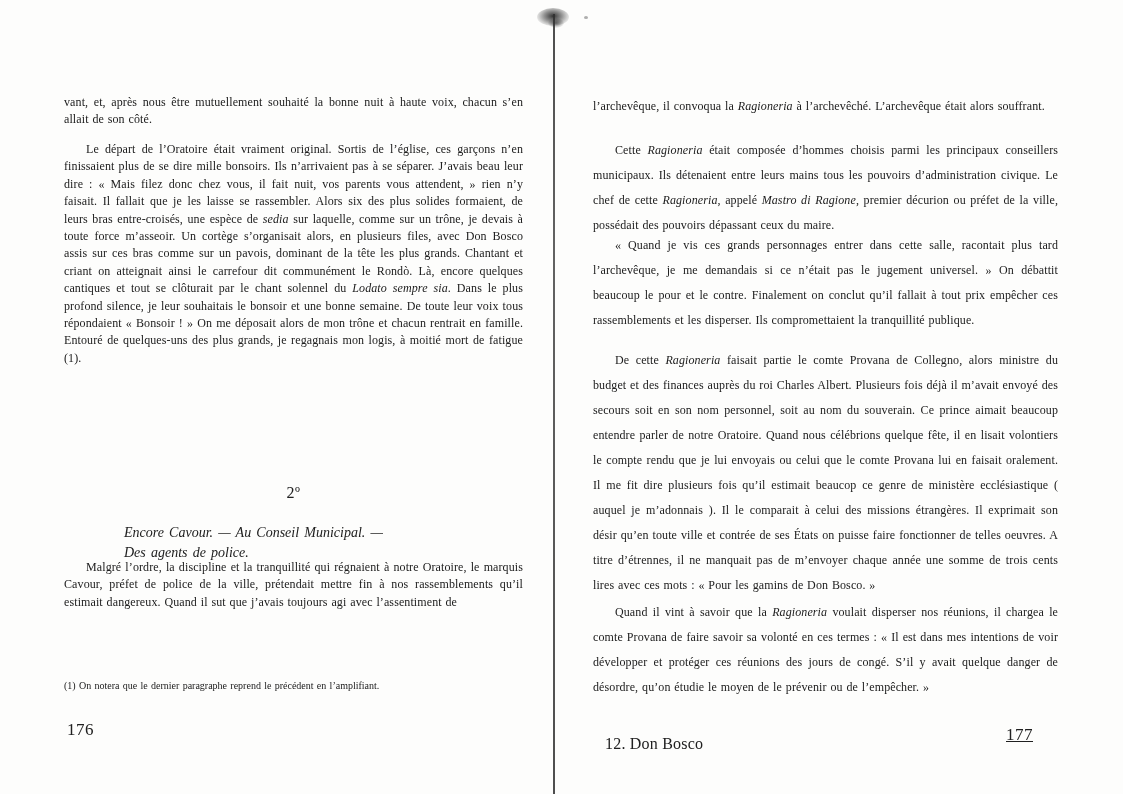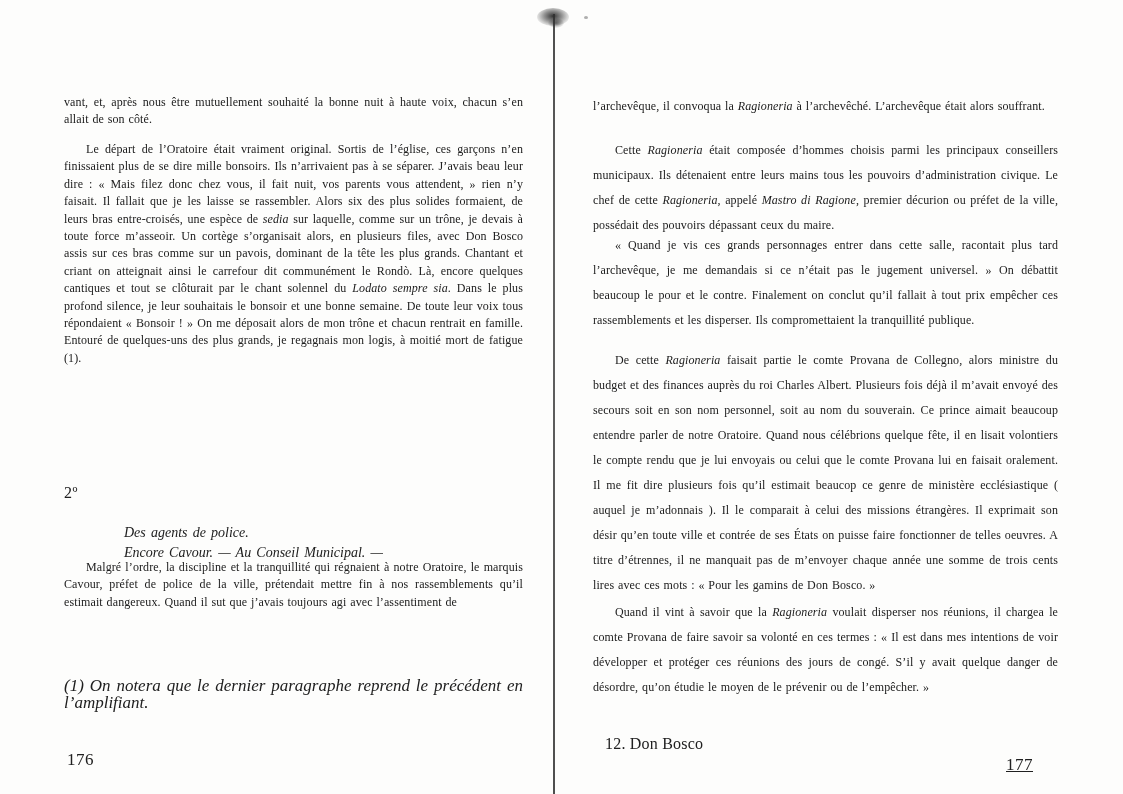--- a/index.html
+++ b/index.html
@@ -37,31 +37,31 @@
   .blk{position:absolute;left:0;right:0;}
   .para{
     margin:0;font-size:12px;line-height:17.4px;
     text-align:justify;word-spacing:.06em;letter-spacing:.1px;
     hyphens:auto;-webkit-hyphens:auto;
   }
   .page-right .para{line-height:25px;}
   .indent{text-indent:22px;}
   .it{font-style:italic;}
   .heading{
-    text-align:left;font-size:16px;letter-spacing:.5px;
+    text-align:center;font-size:16px;letter-spacing:.5px;
   }
   .subtitle{
     font-style:italic;font-size:14px;line-height:20px;
     padding-left:60px;word-spacing:.12em;
   }
   .footnote{
-    font-size:17px;line-height:16.5px;text-align:justify;
-    word-spacing:.08em;hyphens:auto;font-style:italic;-webkit-hyphens:auto;
+    font-size:10px;line-height:16.5px;text-align:justify;
+    word-spacing:.08em;hyphens:auto;-webkit-hyphens:auto;
   }
-  .pageno{font-size:17px;letter-spacing:.5px;margin-top:30px;}
+  .pageno{font-size:17px;letter-spacing:.5px;}
   .pageno-left{left:3px;top:628px;position:absolute;}
   .pageno-right{position:absolute;right:25px;top:633px;left:auto;text-align:left;text-decoration:underline;}
   .signature{position:absolute;left:12px;top:643px;font-size:16px;letter-spacing:.2px;}
 </style>
 </head>
 <body>
 
 <div class="spread">
 
   <div class="smudge"></div>
@@ -70,22 +70,22 @@
   <div class="speck"></div>
 
   <div class="page page-left">
     <p class="para blk" style="top:2px"><span>vant, et, après nous être mutuellement souhaité la bonne nuit à haute voix, chacun s’en allait de son côté.</span></p>
 
     <p class="para indent blk" style="top:49px"><span>Le départ de l’Oratoire était vraiment original. Sortis de l’église, ces garçons n’en finissaient plus de se dire mille bonsoirs. Ils n’arrivaient pas à se séparer. J’avais beau leur dire&nbsp;: «&nbsp;Mais filez donc chez vous, il fait nuit, vos parents vous attendent,&nbsp;» rien n’y faisait. Il fallait que je les laisse se rassembler. Alors six des plus solides formaient, de leurs bras entre-croisés, une espèce de </span><span class="it">sedia</span><span> sur laquelle, comme sur un trône, je devais à toute force m’asseoir. Un cortège s’organisait alors, en plusieurs files, avec Don Bosco assis sur ces bras comme sur un pavois, dominant de la tête les plus grands. Chantant et criant on atteignait ainsi le carrefour dit communément le Rondò. Là, encore quelques cantiques et tout se clôturait par le chant solennel du </span><span class="it">Lodato sempre sia</span><span>. Dans le plus profond silence, je leur souhaitais le bonsoir et une bonne semaine. De toute leur voix tous répondaient «&nbsp;Bonsoir&nbsp;!&nbsp;» On me déposait alors de mon trône et chacun rentrait en famille. Entouré de quelques-uns des plus grands, je regagnais mon logis, à moitié mort de fatigue (1).</span></p>
 
     <div class="heading blk" style="top:392px">2º</div>
 
     <div class="subtitle blk" style="top:431px">
+      <div>Encore Cavour. — Au Conseil Municipal. —</div>
       <div>Des agents de police.</div>
-      <div>Encore Cavour. — Au Conseil Municipal. —</div>
     </div>
 
     <p class="para indent blk" style="top:467px"><span>Malgré l’ordre, la discipline et la tranquillité qui régnaient à notre Oratoire, le marquis Cavour, préfet de police de la ville, prétendait mettre fin à nos rassemblements qu’il estimait dangereux. Quand il sut que j’avais toujours agi avec l’assentiment de</span></p>
 
     <div class="footnote blk" style="top:586px">(1) On notera que le dernier paragraphe reprend le précédent en l’amplifiant.</div>
 
     <div class="pageno pageno-left">176</div>
   </div>
 
   <div class="page page-right">

